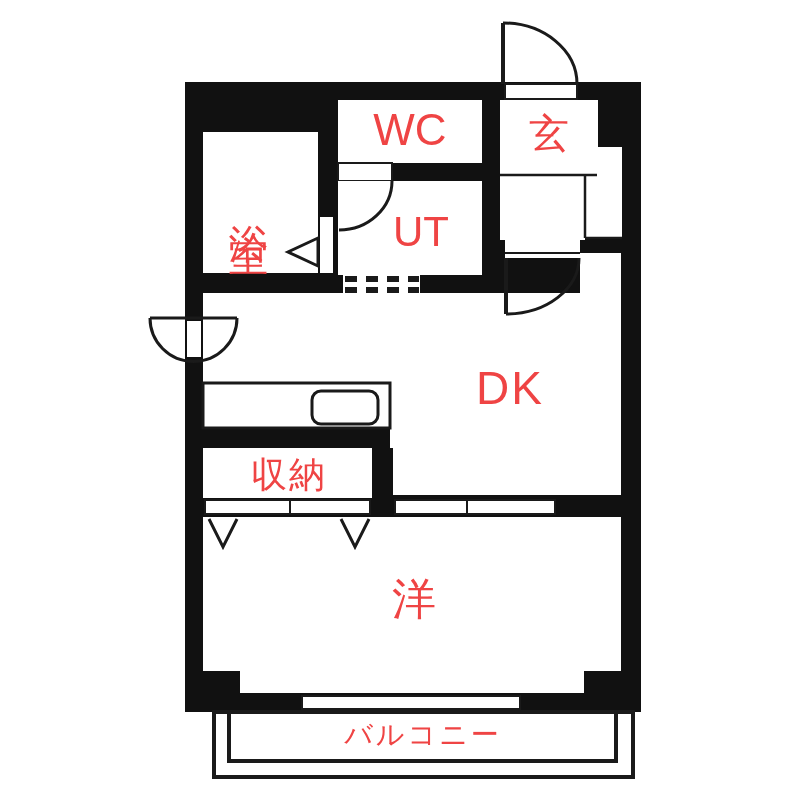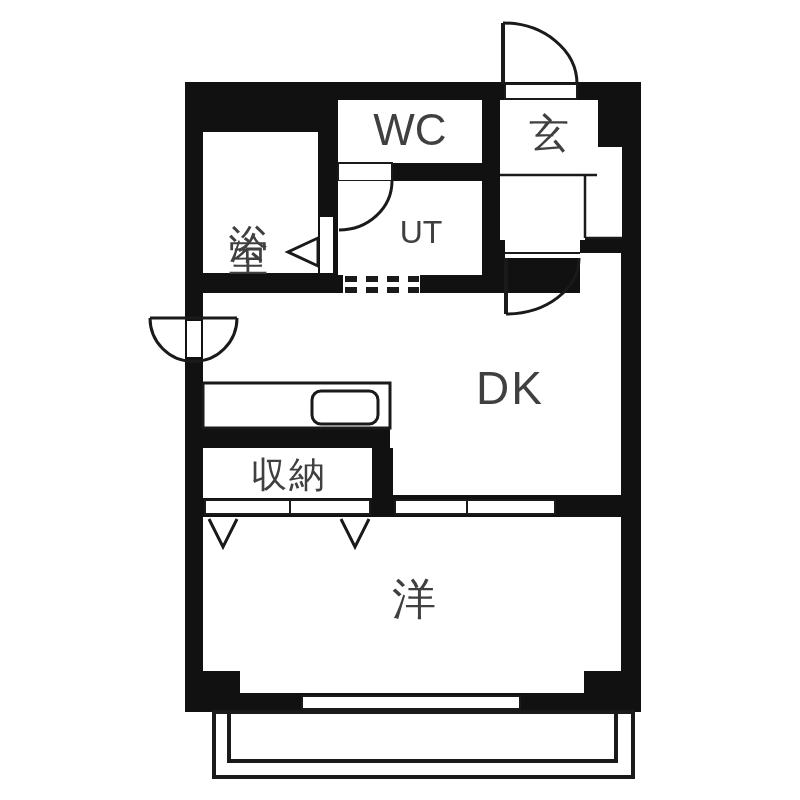--- a/index.html
+++ b/index.html
@@ -6,34 +6,34 @@
   .canvas{
     position:relative;
     width:800px;height:800px;
     background:#ffffff;
     font-family:"Liberation Sans","DejaVu Sans",sans-serif;
     overflow:hidden;
   }
   svg.plan{position:absolute;left:0;top:0;}
   .lbl{
     position:absolute;
-    color:#404040;
+    color:#ef4444;
     display:flex;align-items:center;justify-content:center;
     text-align:center;
     white-space:nowrap;
     user-select:none;
   }
   .lbl-bath{
     left:225px;top:138px;width:48px;height:128px;
     font-size:40px;line-height:1.1;
     writing-mode:vertical-rl;text-orientation:upright;
     letter-spacing:10px;
   }
   .lbl-wc{left:340px;top:104px;width:140px;height:52px;font-size:44px;}
-  .lbl-ut{left:351px;top:207px;width:140px;height:50px;font-size:32px;}
+  .lbl-ut{left:351px;top:207px;width:140px;height:50px;font-size:42px;}
   .lbl-genkan{left:499px;top:110px;width:100px;height:46px;font-size:40px;}
   .lbl-dk{left:430px;top:362px;width:160px;height:52px;font-size:46px;letter-spacing:2px;}
   .lbl-storage{left:209px;top:455px;width:160px;height:40px;font-size:36px;letter-spacing:2px;}
   .lbl-yo{left:334px;top:575px;width:160px;height:48px;font-size:44px;}
   .lbl-balcony{left:303px;top:719px;width:240px;height:32px;font-size:28px;letter-spacing:3px;}
 </style>
 </head>
 <body>
 
 <div class="canvas">
@@ -103,14 +103,15 @@
     <path d="M341,519 L355,547 L369,519" fill="none" stroke="#1a1a1a" stroke-width="3"></path>
   </svg>
 
   <div class="lbl lbl-bath">浴室</div>
   <div class="lbl lbl-wc">WC</div>
   <div class="lbl lbl-ut">UT</div>
   <div class="lbl lbl-genkan">玄</div>
   <div class="lbl lbl-storage">収納</div>
   <div class="lbl lbl-dk">DK</div>
   <div class="lbl lbl-yo">洋</div>
+  <div class="lbl lbl-balcony">バルコニー</div>
 
 </div>
 
 </body></html>

